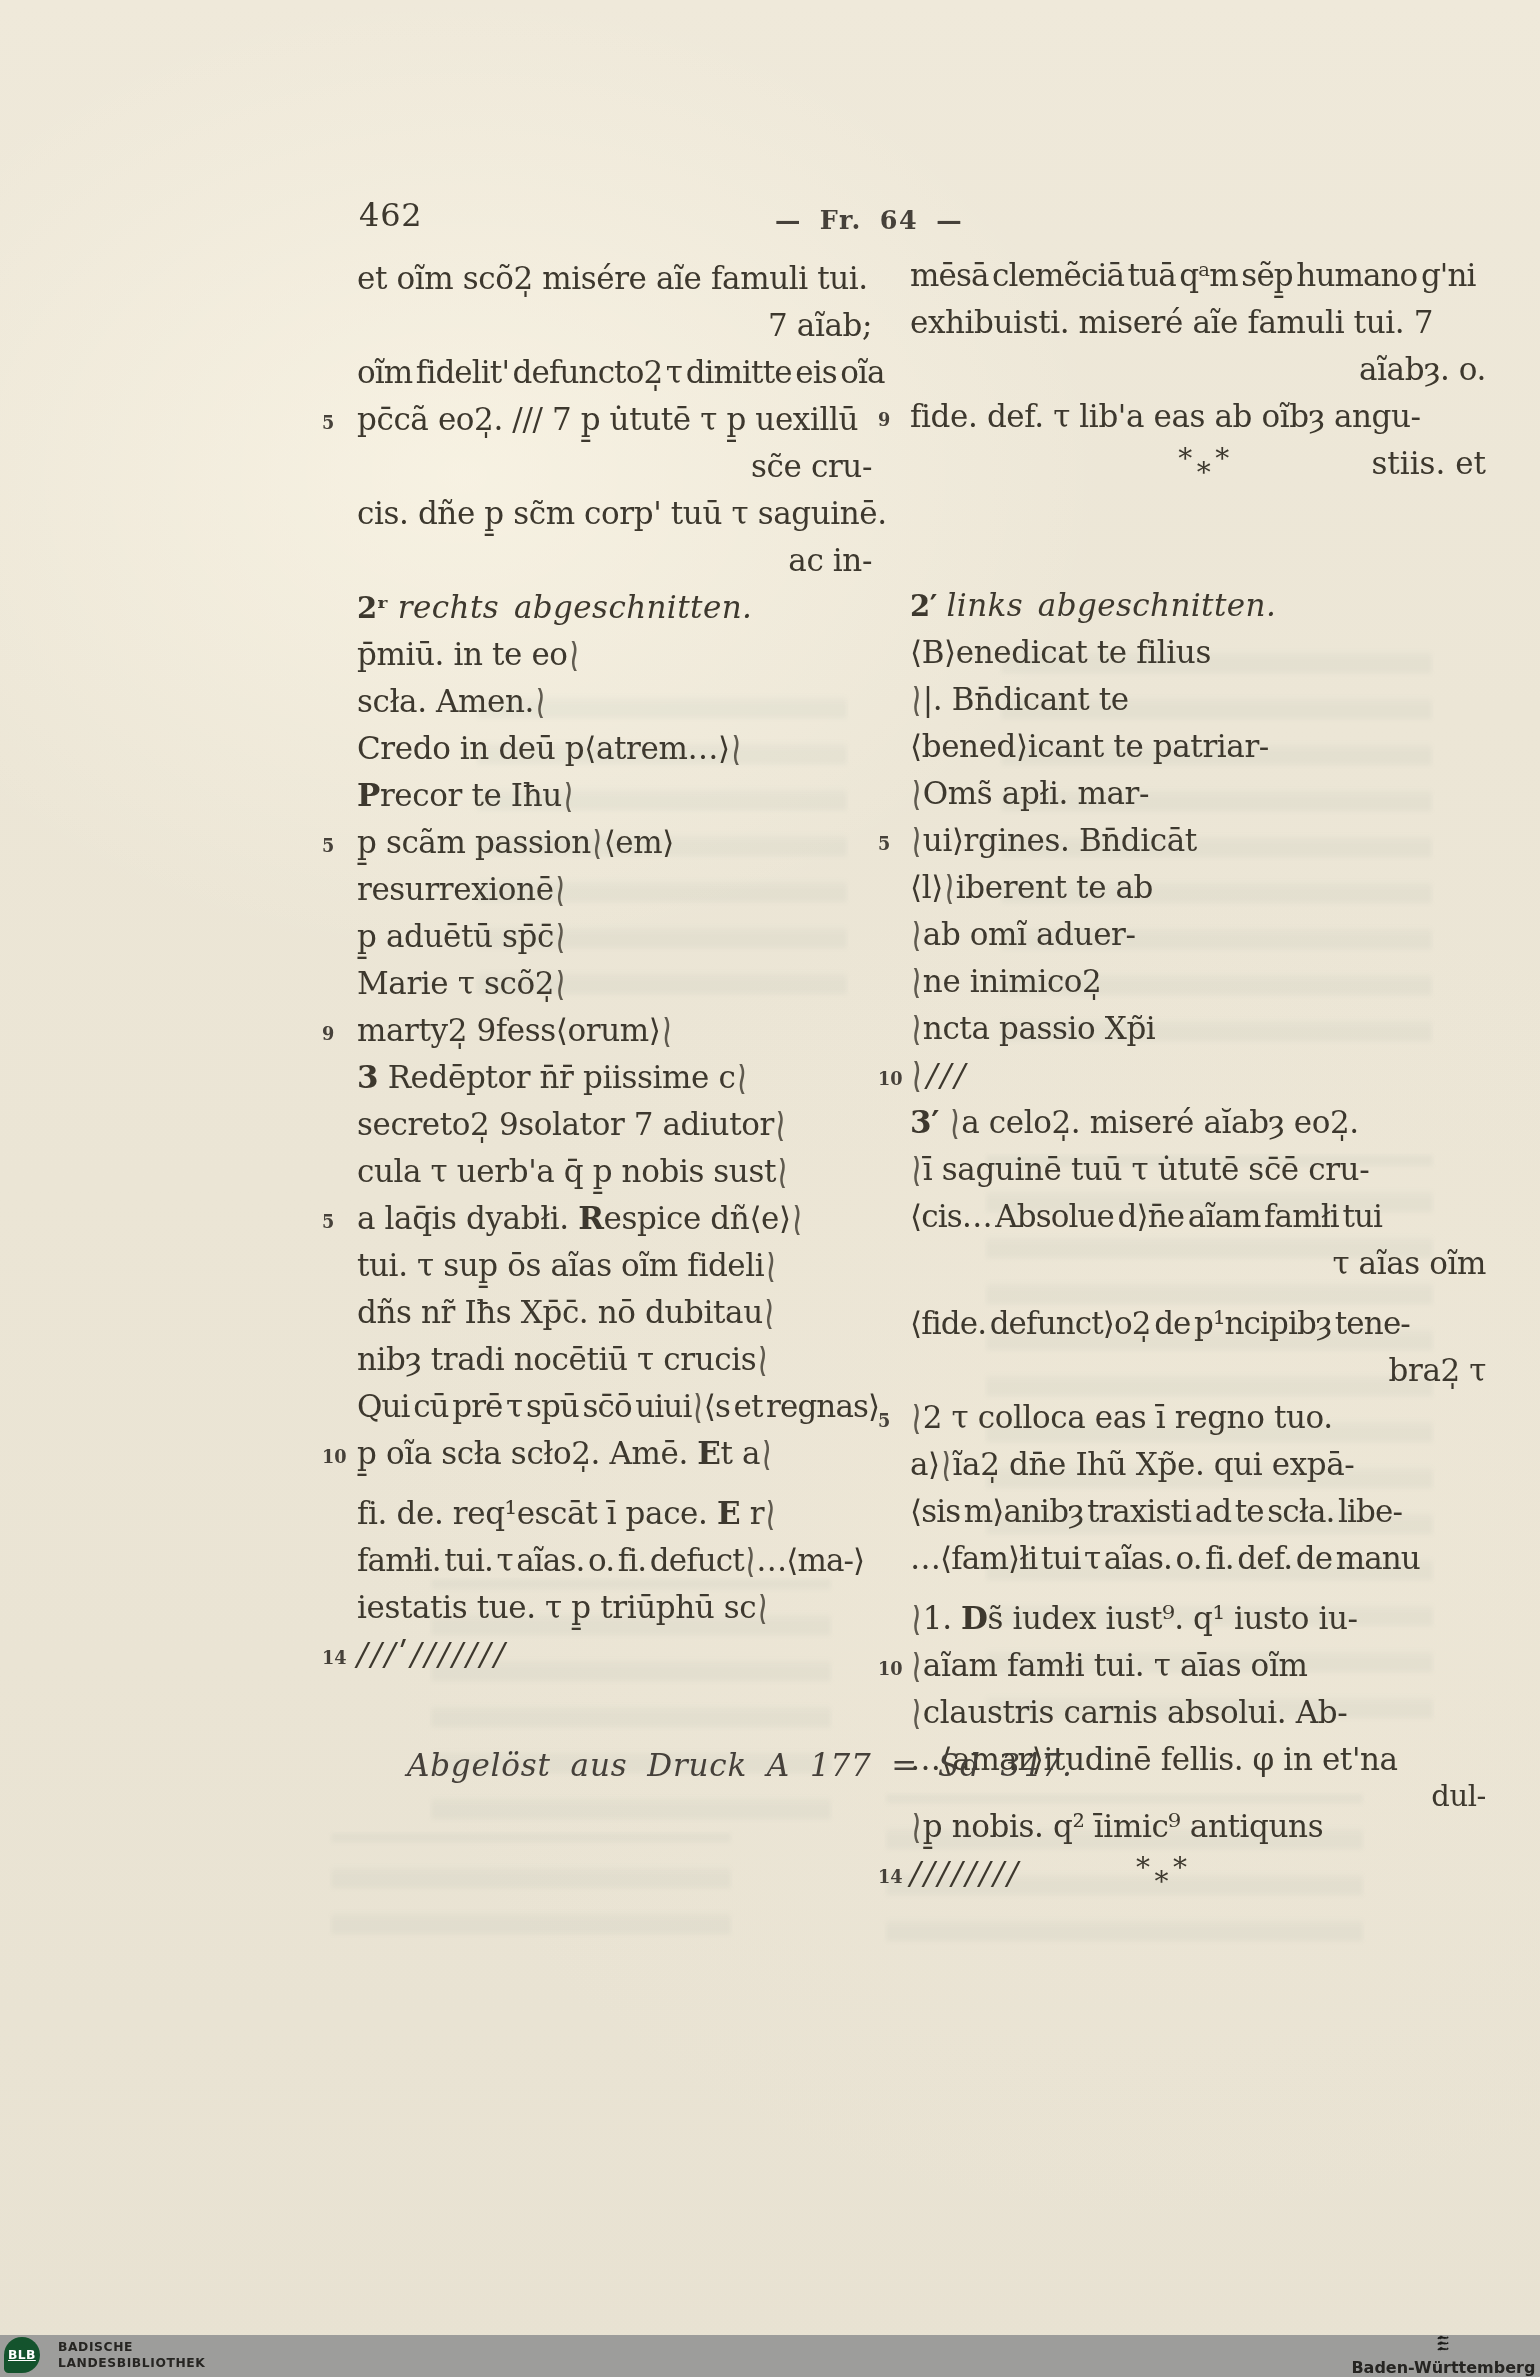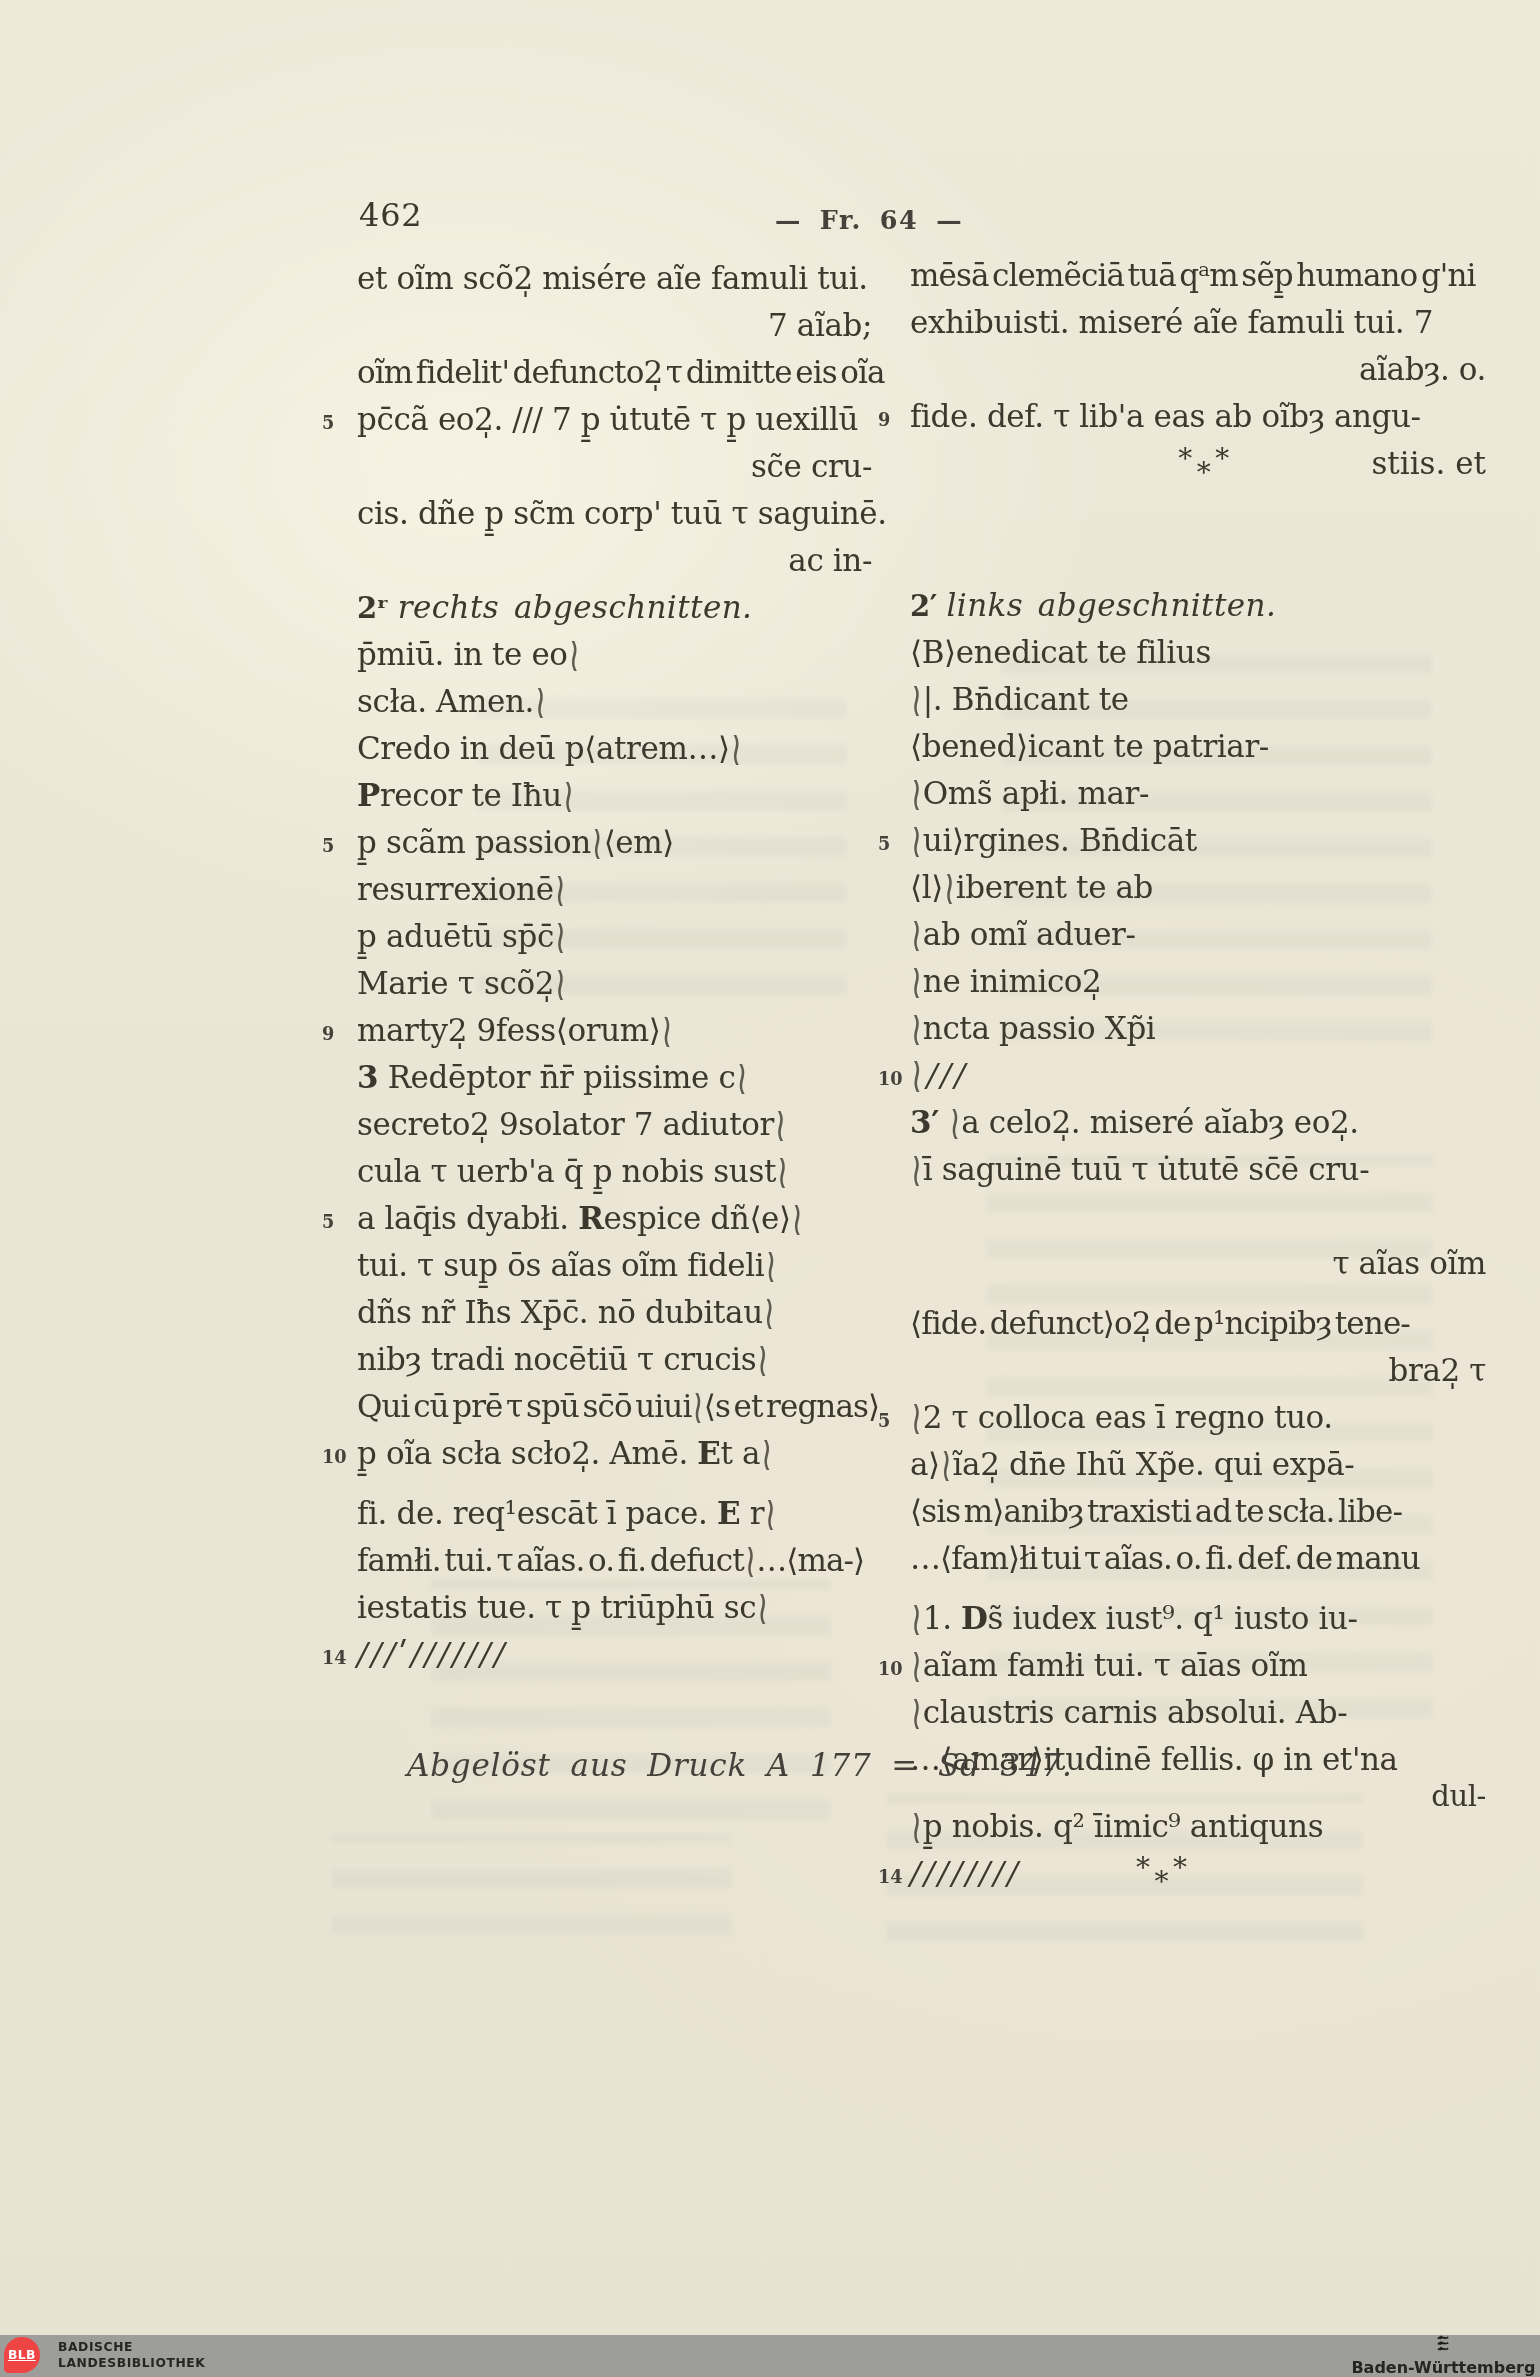--- a/index.html
+++ b/index.html
@@ -280,20 +280,21 @@
     <div class="row">
       <span class="mnum"></span>
       <span class="txt"><b>3′</b> <span class="torn">≀</span>a celo2̩. miseré aĭabȝ eo2̩.</span>
     </div>
     <div class="row">
       <span class="mnum"></span>
       <span class="txt"><span class="torn">≀</span>ī saguinē tuū τ u̇tutē sc̄ē cru-</span>
     </div>
     <div class="row tight">
       <span class="mnum"></span>
+      <span class="txt">⟨cis… Absolue d⟩n̄e aĩam famłi tui</span>
     </div>
     <div class="row">
       <span class="mnum"></span>
       <span class="txt rightal">τ aĩas oĩm</span>
     </div>
     <div class="row supgap tight">
       <span class="mnum"></span>
       <span class="txt">⟨fide. defunct⟩o2̩ de p¹ncipibȝ tene-</span>
     </div>
     <div class="row">
@@ -346,21 +347,21 @@
       <span class="asterism" style="margin-left: 92px;">
         <span class="toprow">**</span>
         <span>*</span>
       </span>
     </div>
   </div>
 
 <div id="colophon">Abgelöst aus Druck A 177 = Sd 347.</div>
 
 <div id="footer-bar" style="background: rgb(157, 157, 155);">
-  <div id="blb-logo" style="background: #ef4444; text-decoration: underline;">
+  <div id="blb-logo" style="background: #14532d; text-decoration: underline;">
     <span>BLB</span>
   </div>
   <div id="blb-text" style="color: rgb(38, 37, 34);">
     <div>BADISCHE</div>
     <div>LANDESBIBLIOTHEK</div>
   </div>
   <div id="bw-block">
     <svg id="bw-lions" width="28" height="35" viewBox="0 0 36 46">
       <g id="lion-shapes">
           <path d="M2 12 q1 -5 6 -6 l2 -4 2 3 3 -3 2 4 q8 0 12 2 l3 -4 2 5 -2 3 -4 0 -1 2 -3 -2 -3 2 -2 -2 -7 1 -2 2 -2 -2 -4 1 z" transform="translate(0,0) scale(1,0.85)" fill="#1c1c1a"></path>

